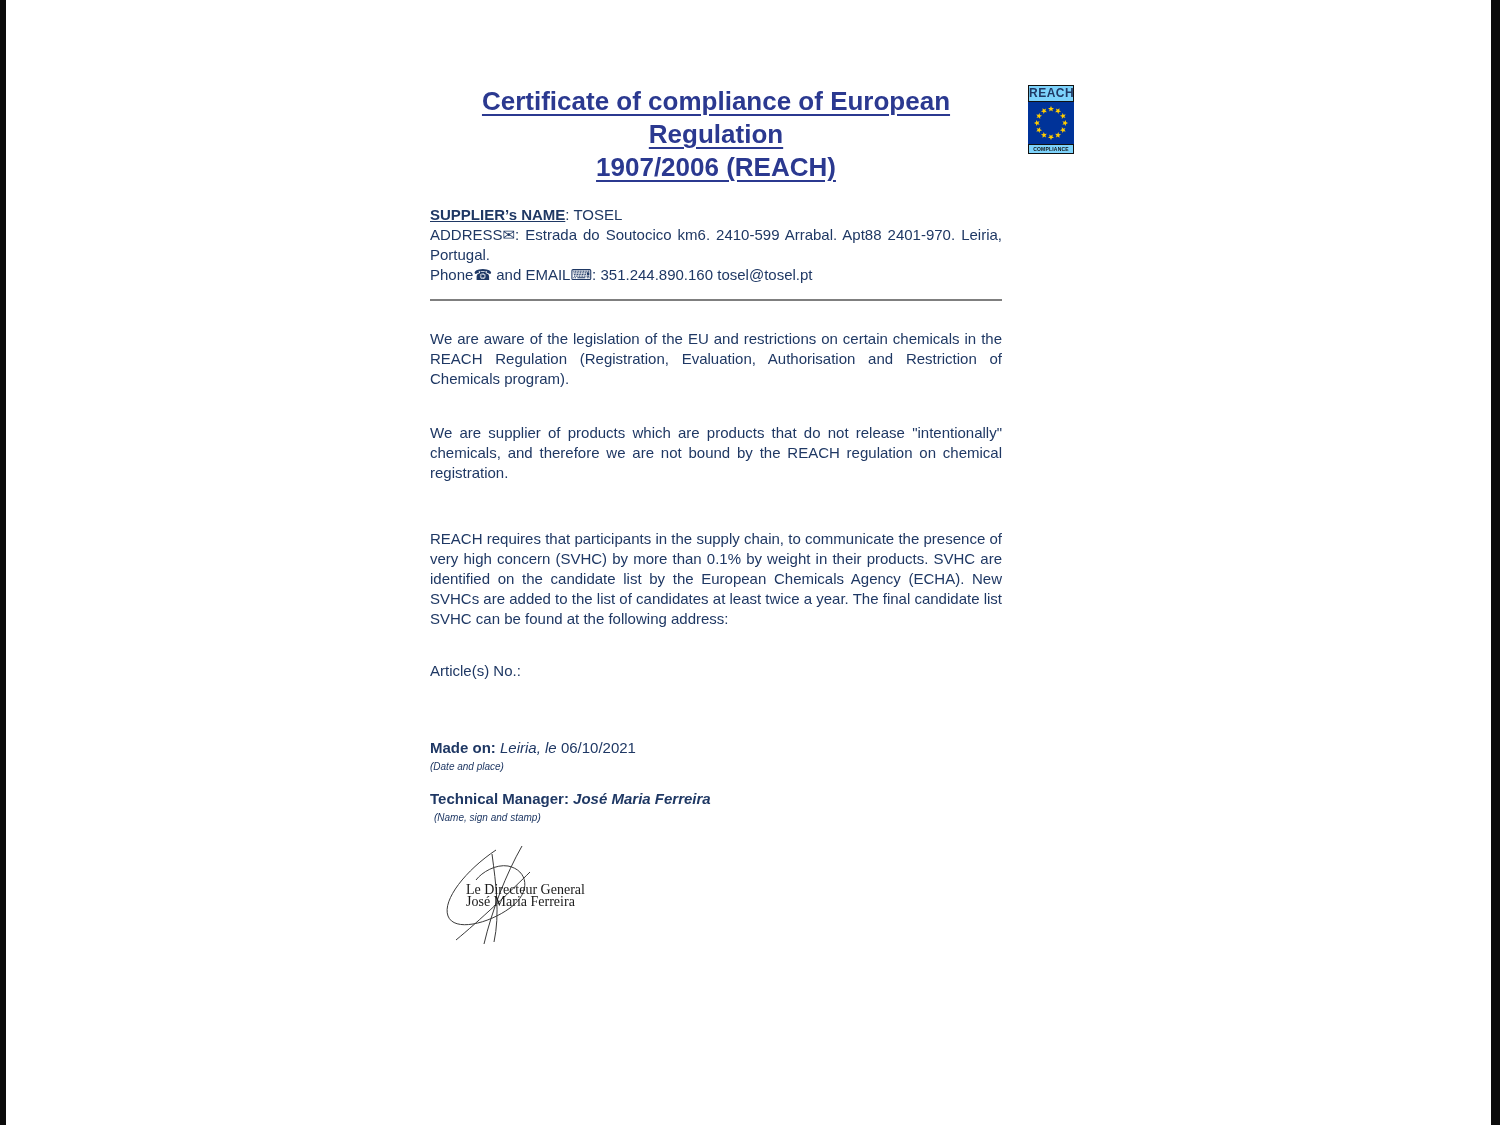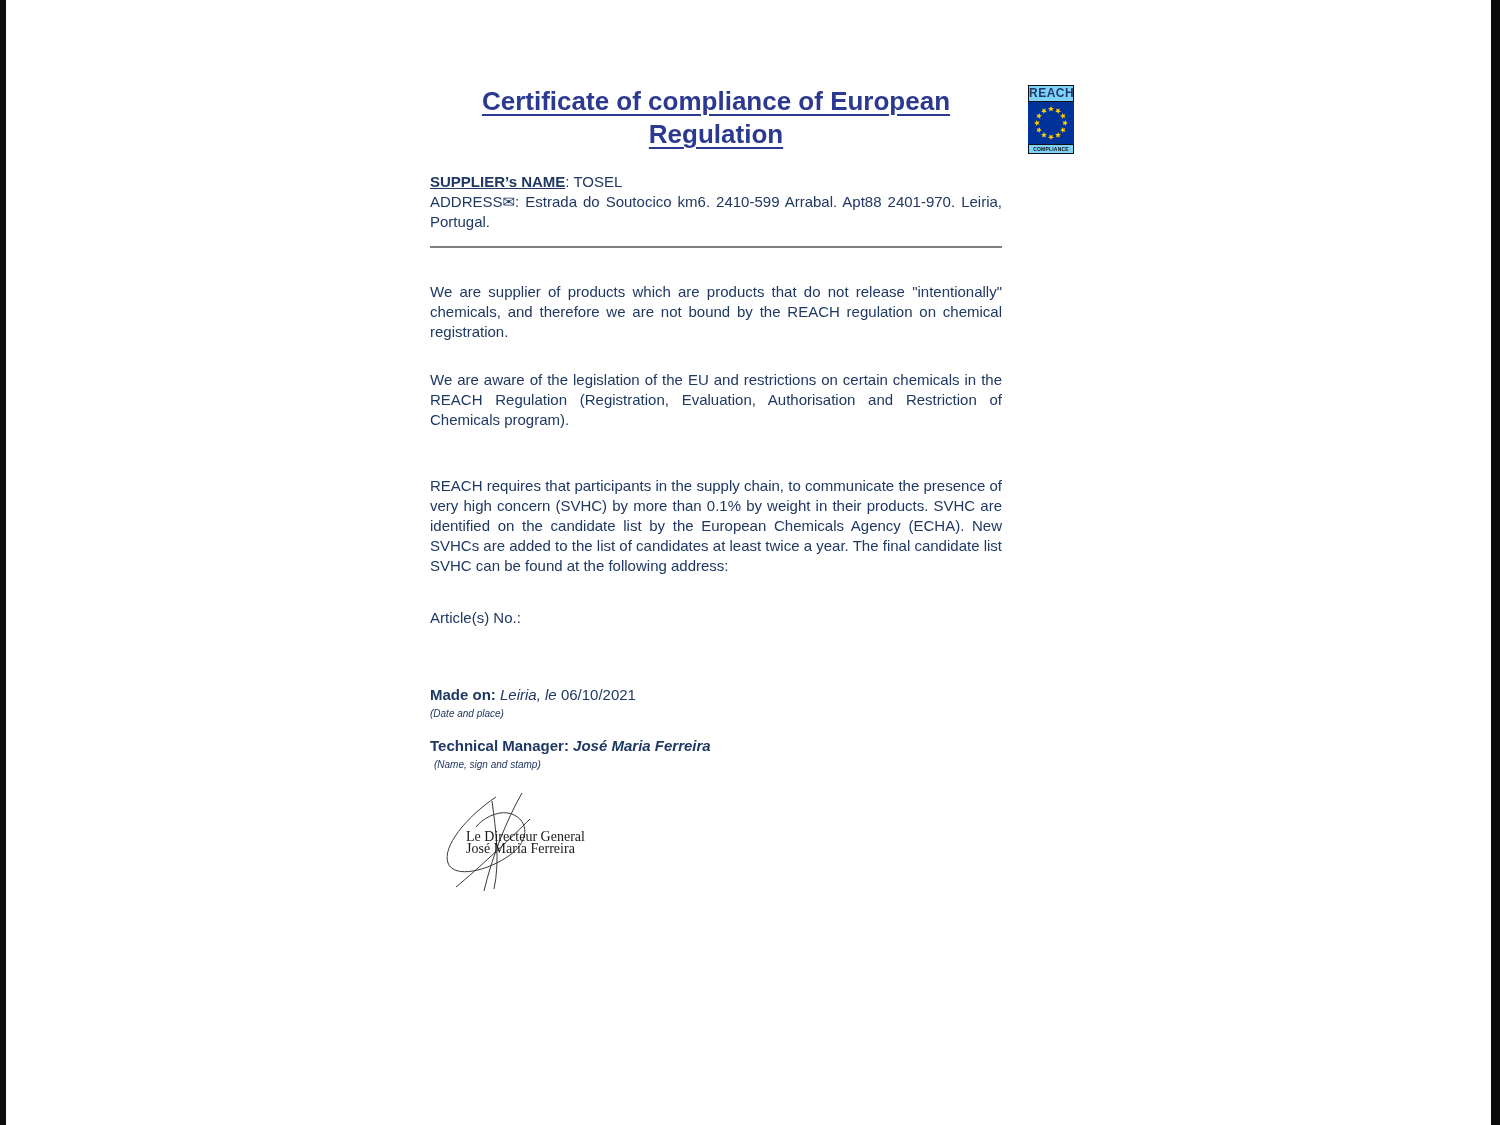--- a/index.html
+++ b/index.html
@@ -95,36 +95,40 @@
       <use href="#eu-star" transform="rotate(330)"></use>
     </g>
   </svg>
   <div class="box compliance-word">COMPLIANCE</div>
 </div>
 
 <div class="content">
 
   <div class="title">
     <div><span class="tline">Certificate of compliance of European Regulation</span></div>
+    <div><span class="tline">1907/2006 (REACH)</span></div>
   </div>
 
   <div class="supplier">
     <div>
       <span class="lbl-bold lbl-underline">SUPPLIER’s NAME</span><span class="lbl-bold"></span><span>: TOSEL</span>
     </div>
     <div>
       <span>ADDRESS</span><span class="glyph">✉</span><span>: Estrada do Soutocico km6. 2410-599 Arrabal. Apt88 2401-970. Leiria, Portugal.</span>
     </div>
+    <div>
+      <span>Phone</span><span class="glyph">☎</span><span> and EMAIL</span><span class="glyph">⌨</span><span>: 351.244.890.160 tosel@tosel.pt</span>
+    </div>
   </div>
 
   <div class="divider"></div>
 
+  <p class="para p0">We are aware of the legislation of the EU and restrictions on certain chemicals in the REACH Regulation (Registration, Evaluation, Authorisation and Restriction of Chemicals program).</p>
+
   <p class="para p1">We are supplier of products which are products that do not release "intentionally" chemicals, and therefore we are not bound by the REACH regulation on chemical registration.</p>
-
-  <p class="para p0">We are aware of the legislation of the EU and restrictions on certain chemicals in the REACH Regulation (Registration, Evaluation, Authorisation and Restriction of Chemicals program).</p>
 
   <p class="para p2">REACH requires that participants in the supply chain, to communicate the presence of very high concern (SVHC) by more than 0.1% by weight in their products. SVHC are identified on the candidate list by the European Chemicals Agency (ECHA). New SVHCs are added to the list of candidates at least twice a year. The final candidate list SVHC can be found at the following address:</p>
 
 
 
   <div class="articles">Article(s) No.:</div>
 
   <div class="made-on">
     <span class="lbl-bold">Made on:</span><span class="italic"> Leiria, le</span><span> 06/10/2021</span>
   </div>

